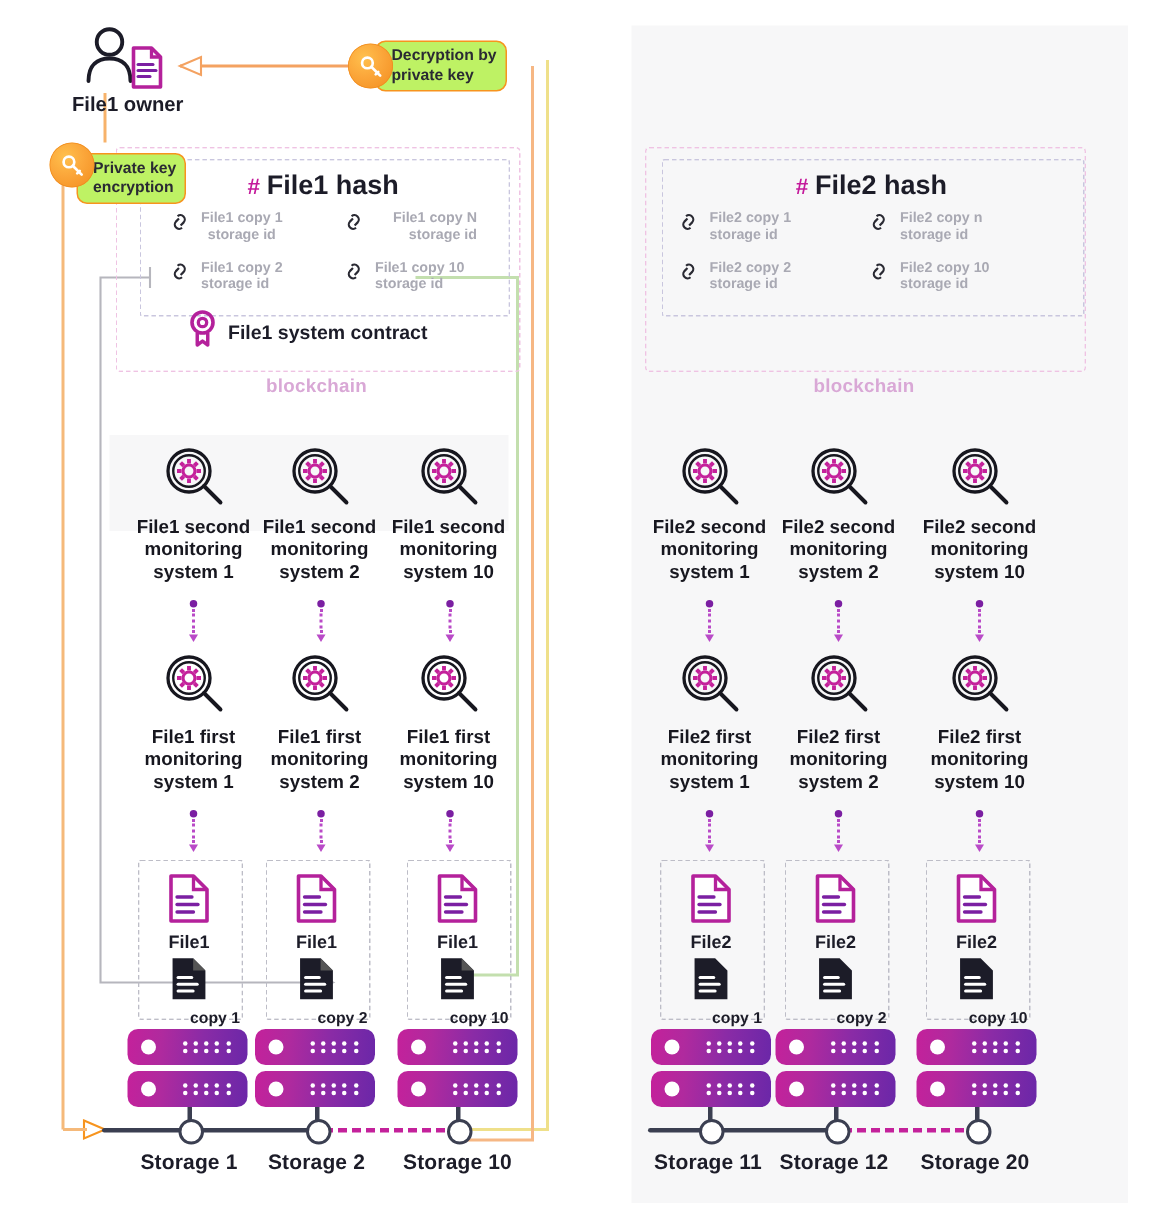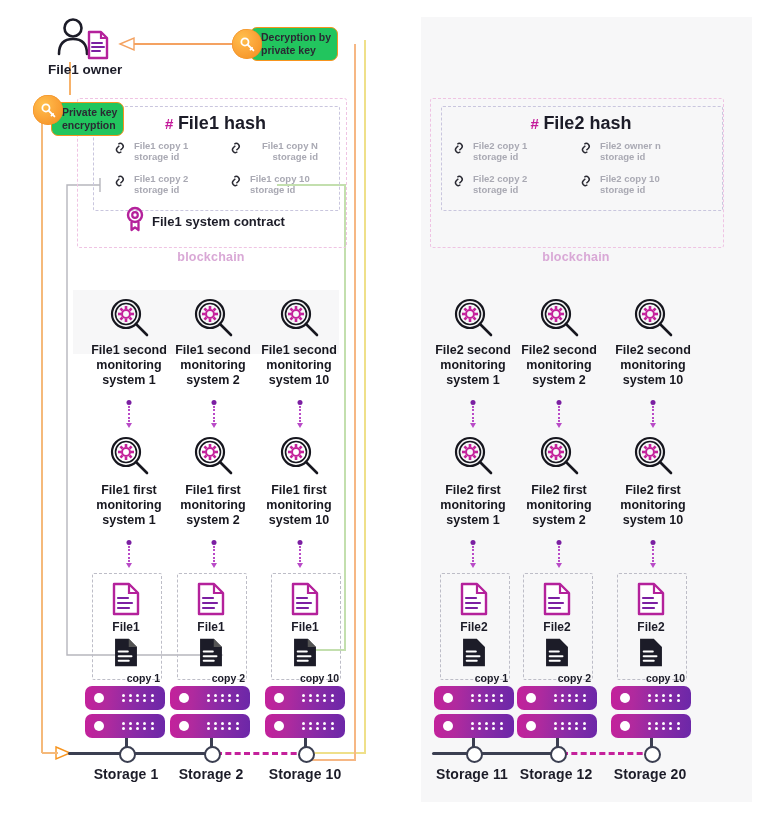--- a/index.html
+++ b/index.html
@@ -22,21 +22,21 @@
   .sc-title{font-size:13px;font-weight:700;color:#1c1c28;}
 
   .dash-pink{border:1.3px dashed #efc3e3;border-radius:3px;}
   .dash-violet{border:1.3px dashed #c9c6de;border-radius:2px;}
   .dash-gray{border:1.3px dashed #bdbdc7;border-radius:2px;}
 
   .badge{position:absolute;display:flex;align-items:center;}
   .badge .circ{width:30px;height:30px;border-radius:50%;
      background:radial-gradient(circle at 35% 32%,#ffc04d 0%,#fba63a 45%,#f28c1e 100%);
      display:flex;align-items:center;justify-content:center;z-index:3;box-shadow:0 0 0 .5px #f08c1f inset;}
-  .badge .box{background:#22c55e;border:1.6px solid #f7941e;border-radius:7px;
+  .badge .box{background:#bef264;border:1.6px solid #f7941e;border-radius:7px;
      padding:3px 6px 4px 10px;margin-left:-12px;font-size:10.5px;line-height:12.5px;
      font-weight:600;color:#2a2a33;white-space:pre-line;z-index:2;}
   .srv{position:absolute;border-radius:7px;
      background:linear-gradient(95deg,#c4219b 0%,#b02a9e 28%,#8a2ba6 62%,#6b27a8 100%);}
   .srv .dot{position:absolute;left:9px;top:50%;transform:translateY(-50%);
      width:10px;height:10px;border-radius:50%;background:#fff;}
   .srv .grid{position:absolute;right:9px;top:50%;transform:translateY(-50%);
      width:34px;display:grid;grid-template-columns:repeat(5,1fr);gap:1.8px;}
   .srv .grid i{display:block;width:3px;height:3px;border-radius:50%;background:#fff;}
 
@@ -127,21 +127,21 @@
   </div>
 
   <div class="abs dash-pink" style="left:77px;top:98px;width:268px;height:148px;"></div>
   <div class="abs dash-violet" style="left:93px;top:106px;width:245px;height:103px;"></div>
 
   <div class="abs cen" style="left:93px;top:113px;width:245px;">
     <span class="hash-sign">#</span>
     <span class="hash-title">File1 hash</span>
   </div>
 
-  <div class="abs" style="left:112px;top:140px;display:flex;gap:5px;">
+  <div class="abs" style="left:112px;top:140px;display:flex;gap:5px;text-align:center;">
     <span>
       <svg width="17" height="16" viewBox="0 0 20 18">
           <g fill="none" stroke="#2a2a33" stroke-width="1.7">
         <path d="M7.5,4.5 a3.4,3.4 0 0 1 4.8,4.8 l-2.4,2.4"></path>
             <path d="M11,13.5 a3.4,3.4 0 0 1 -4.8,-4.8 l2.4,-2.4"></path>
           </g>
         </svg>
     </span>
     <span class="small-gray" style="white-space:pre-line">File1 copy 1
 storage id</span>
@@ -596,21 +596,21 @@
   </div>
   <div class="abs" style="left:578px;top:140px;display:flex;gap:5px;">
     <span>
       <svg width="17" height="16" viewBox="0 0 20 18">
           <g fill="none" stroke="#2a2a33" stroke-width="1.7">
         <path d="M7.5,4.5 a3.4,3.4 0 0 1 4.8,4.8 l-2.4,2.4"></path>
             <path d="M11,13.5 a3.4,3.4 0 0 1 -4.8,-4.8 l2.4,-2.4"></path>
           </g>
         </svg>
     </span>
-    <span class="small-gray" style="white-space:pre-line">File2 owner n
+    <span class="small-gray" style="white-space:pre-line">File2 copy n
 storage id</span>
   </div>
   <div class="abs" style="left:451px;top:173px;display:flex;gap:5px;">
     <span>
       <svg width="17" height="16" viewBox="0 0 20 18">
           <g fill="none" stroke="#2a2a33" stroke-width="1.7">
         <path d="M7.5,4.5 a3.4,3.4 0 0 1 4.8,4.8 l-2.4,2.4"></path>
             <path d="M11,13.5 a3.4,3.4 0 0 1 -4.8,-4.8 l2.4,-2.4"></path>
           </g>
         </svg>

